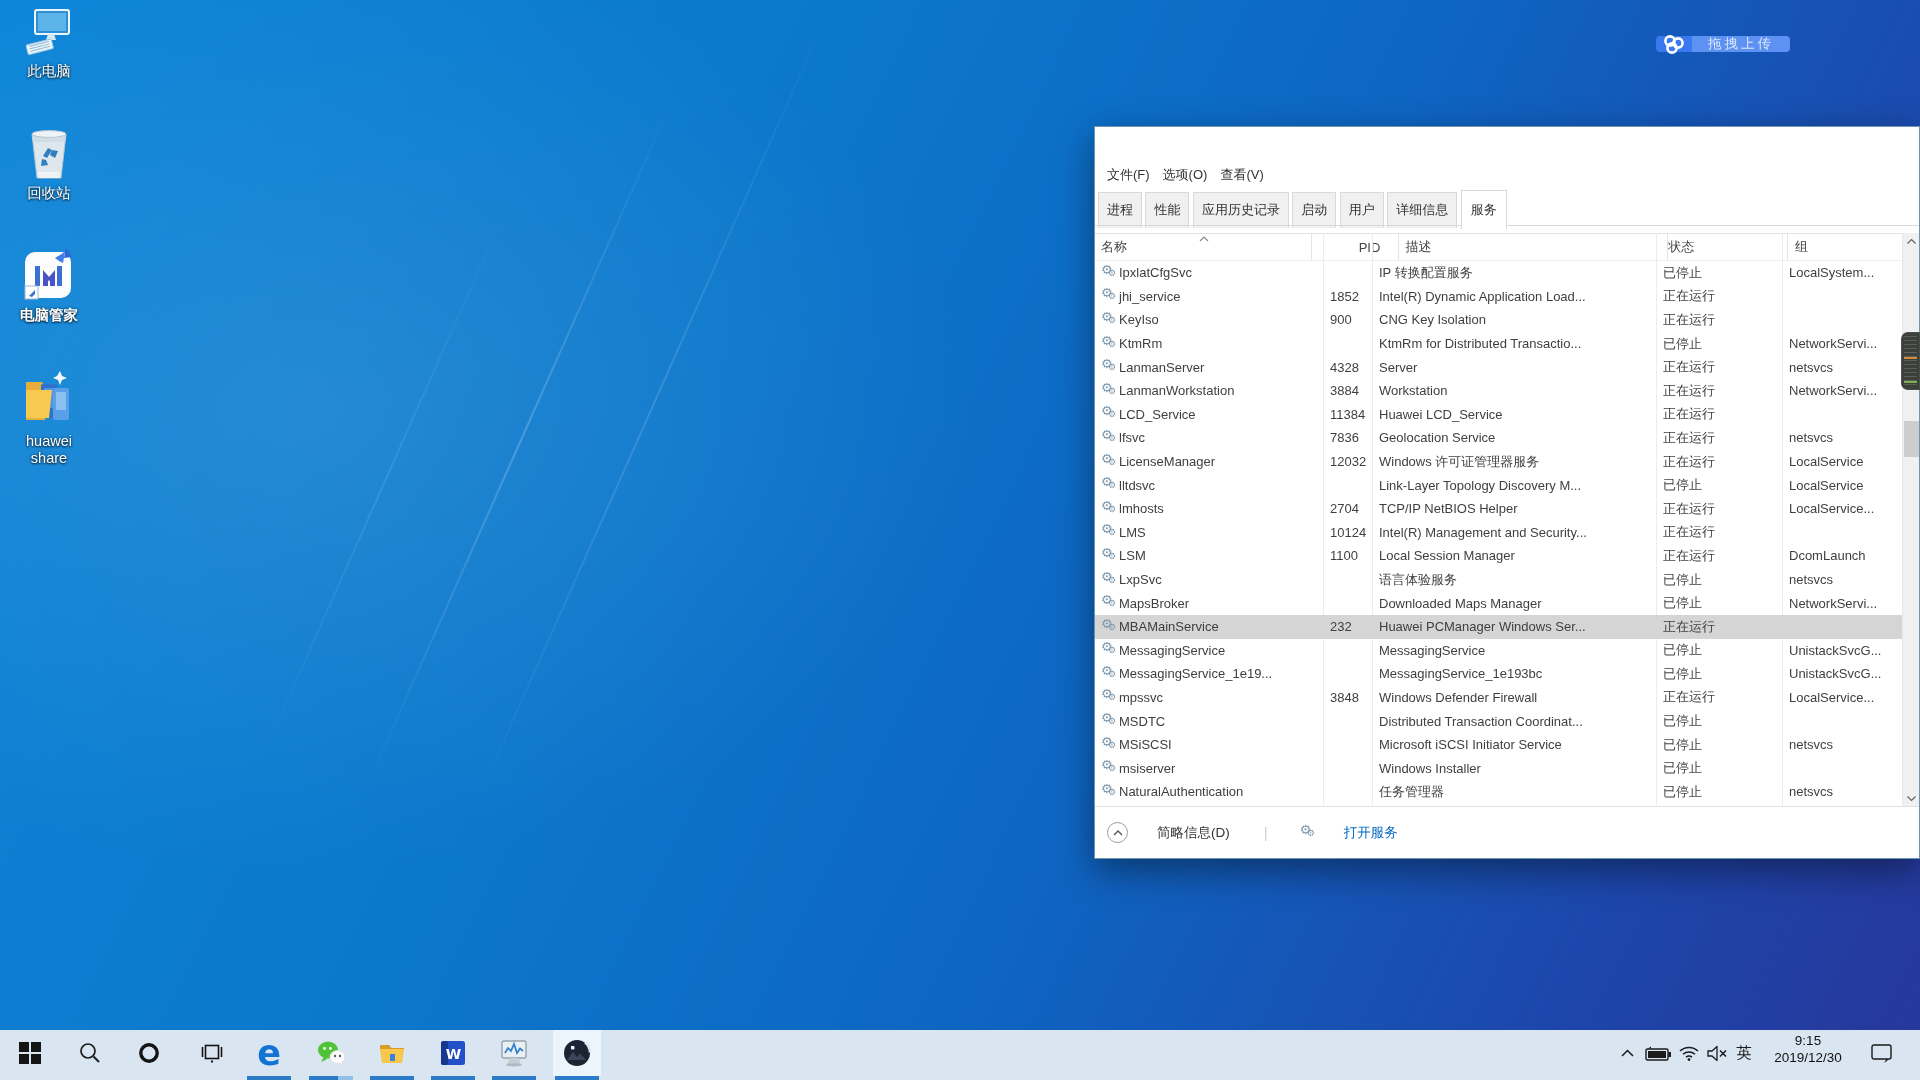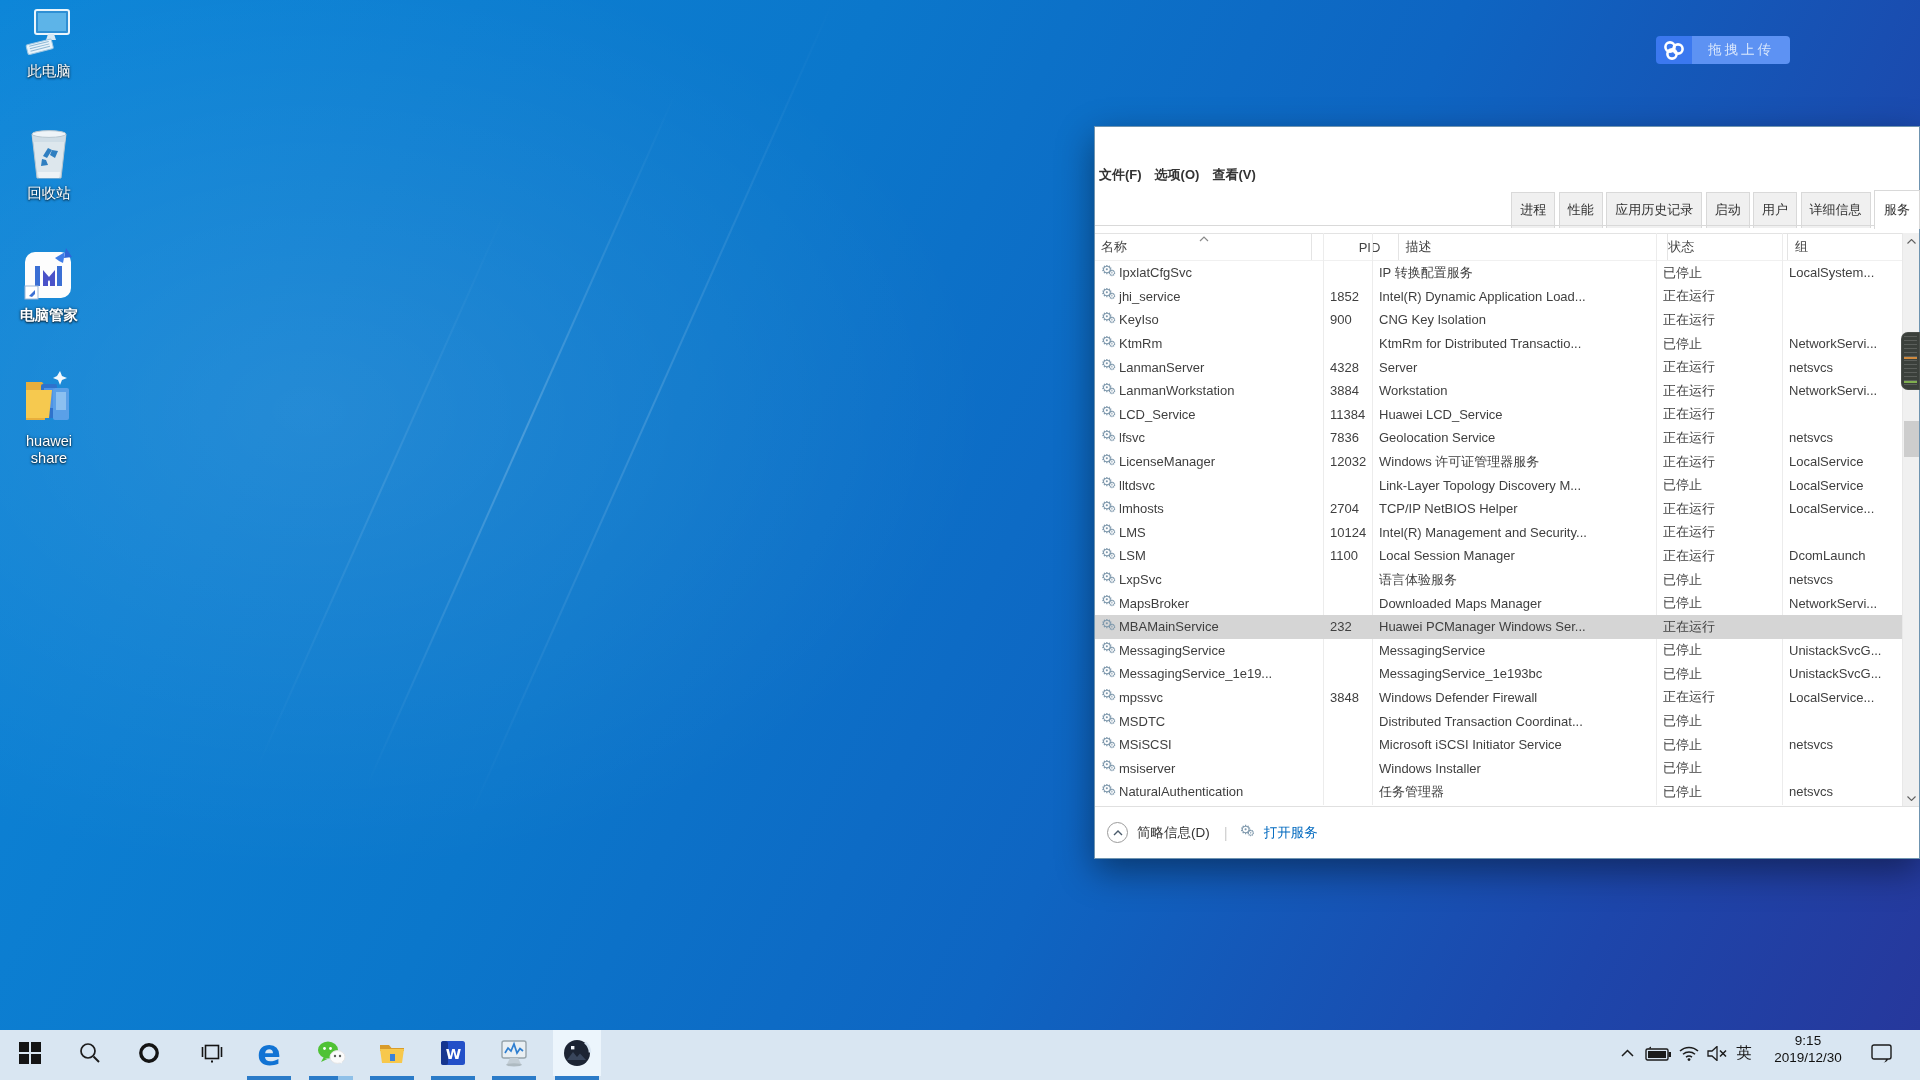--- a/index.html
+++ b/index.html
@@ -15,22 +15,22 @@
   .desk-icon .lbl{margin-top:3px;font-size:14.5px;color:#fff;text-align:center;line-height:17px;
                   text-shadow:0 1px 2px rgba(0,0,0,.8),0 0 3px rgba(0,0,0,.5);width:72px;}
   
   .tm{position:absolute;left:1094px;top:126px;width:826px;height:733px;background:#fff;
       border:1px solid #6f94b0;box-sizing:border-box;box-shadow:0 12px 34px rgba(0,0,0,.42);}
   .tm-titlebar{position:absolute;left:0;top:0;right:0;height:34px;display:flex;align-items:center;}
   .tm-title{font-size:13px;color:#333;margin-left:8px;}
   .tm-caption-btns{position:absolute;right:0;top:0;height:34px;display:flex;}
   .cap-btn{width:56px;height:34px;display:flex;align-items:center;justify-content:center;color:#444;}
   .tm-menubar{position:absolute;left:0;top:34px;right:0;height:28px;display:flex;align-items:center;
-              padding-left:4px;gap:13px;font-size:13px;color:#333;font-weight:bold;}
-  .tm-tabs{position:absolute;left:0;top:62px;right:0;height:37px;padding:3px 0 0 3px;box-sizing:border-box;text-align:right;}
+              padding-left:12px;gap:13px;font-size:13px;color:#333;}
+  .tm-tabs{position:absolute;left:0;top:62px;right:0;height:37px;padding:3px 0 0 3px;box-sizing:border-box;}
   .tm-tabs:after{content:"";position:absolute;left:0;right:0;bottom:0;height:1px;background:#d9d9d9;}
   .tab{display:inline-block;position:relative;font-size:13px;color:#333;background:#f0f0f0;
        border:1px solid #d9d9d9;border-bottom:none;padding:8px 8px 9px 8px;margin-right:-1px;}
   .tab.active{background:#fff;z-index:3;padding:10px 9px 10px 9px;margin-top:-2px;}
   
   .tbl-head{position:absolute;left:0;top:106px;width:809px;height:28px;border-top:1px solid #e3e3e3;
             border-bottom:1px solid #f0f0f0;box-sizing:border-box;display:flex;font-size:13px;color:#444;}
   .tbl-head .hc{display:flex;align-items:center;box-sizing:border-box;border-right:1px solid #e4e4e4;height:100%;}
   .sort-caret{position:absolute;left:104px;top:2px;}
   .rows{position:absolute;left:0;top:134px;width:809px;height:546px;overflow:hidden;}
@@ -51,27 +51,27 @@
   .sbar{position:absolute;right:0;top:106px;width:17px;height:574px;background:#f0f0f0;border-left:1px solid #e8e8e8;box-sizing:border-box;}
   .sbar .arr{position:absolute;left:0;width:16px;height:17px;display:flex;align-items:center;justify-content:center;color:#606060;}
   .sbar .thumb{position:absolute;left:1px;width:15px;background:#cdcdcd;}
   .grip{position:absolute;left:1901px;top:332px;width:19px;height:58px;background:#3b403b;border-radius:7px 0 0 7px;
         box-shadow:inset 0 0 0 1px rgba(255,255,255,.08);overflow:hidden;z-index:9;}
   .grip:before{content:"";position:absolute;inset:4px 3px;background:repeating-linear-gradient(to bottom,rgba(255,255,255,.16) 0 1px,transparent 1px 4px);}
   .grip .g-or{position:absolute;left:3px;right:3px;top:25px;height:2px;background:#cf8a3e;}
   .grip .g-gr{position:absolute;left:3px;right:3px;bottom:7px;height:2px;background:#7fae4e;}
   
   .tm-footer{position:absolute;left:0;right:0;bottom:0;height:52px;border-top:1px solid #e0e0e0;
-             display:flex;align-items:center;padding-left:12px;box-sizing:border-box;font-size:13.5px;}
+             display:flex;align-items:center;padding-left:12px;box-sizing:border-box;font-size:13.5px;gap:20px;}
   .circ{width:21px;height:21px;border:1.5px solid #9b9b9b;border-radius:50%;display:flex;align-items:center;justify-content:center;box-sizing:border-box;}
   .footer-sep{color:#cfcfcf;margin:0 12px 0 14px;font-size:15px;}
   .open-svc{color:#0069bf;margin-left:6px;}
   .less-lbl{color:#333;margin-left:9px;}
   
-  .pan{position:absolute;left:1656px;top:36px;height:28px;display:flex;}
+  .pan{position:absolute;left:1656px;top:36px;height:16px;display:flex;}
   .pan-tile{width:36px;background:#3b78ef;border-radius:4px 0 0 4px;display:flex;align-items:center;justify-content:center;}
   .pan-btn{width:98px;background:#5d92f3;border-radius:0 4px 4px 0;display:flex;align-items:center;justify-content:center;
            color:#d9e7fc;font-size:13.5px;letter-spacing:3px;}
   
   .taskbar{position:absolute;left:0;top:1030px;width:1920px;height:50px;background:#d9e6f2;}
   .tb-ico{position:absolute;top:0;width:48px;height:46px;display:flex;align-items:center;justify-content:center;}
   .tb-under{position:absolute;top:46px;height:4px;background:#2b7bc8;width:44px;}
   .tb-active-tile{position:absolute;left:553px;top:0;width:48px;height:46px;background:#ecf5fc;}
   .tray{position:absolute;top:0;height:46px;display:flex;align-items:center;justify-content:center;color:#1b1b1b;}
   .clock{position:absolute;left:1760px;top:0;width:96px;height:38px;display:flex;flex-direction:column;

